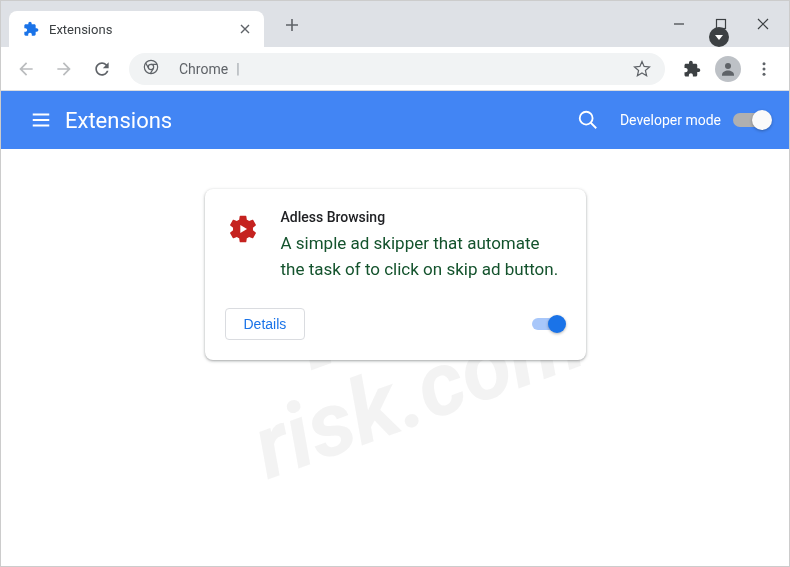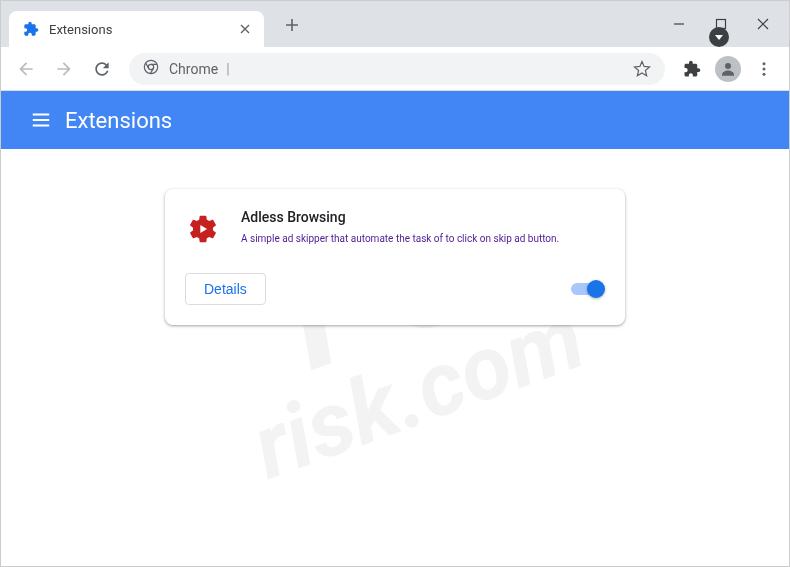--- a/index.html
+++ b/index.html
@@ -14,21 +14,21 @@
     .new-tab { margin-left: 14px; margin-bottom: 8px; width: 28px; height: 28px; display:flex; align-items:center; justify-content:center; border-radius:50%; }
     .window-controls { position: absolute; right: 8px; top: 0; display: flex; gap: 26px; height: 100%; align-items: center; padding-right:10px; }
     .win-ctrl { width: 16px; height: 16px; display:flex; align-items:center; justify-content:center; }
     .avatar-dot { width: 20px; height: 20px; background: #3c4043; border-radius: 50%; display:flex; align-items:center; justify-content:center; }
     .avatar-tri { width:0; height:0; border-left:4px solid transparent; border-right:4px solid transparent; border-top:5px solid #fff;}
     
     
     .toolbar { height: 44px; background: #fff; border-bottom: 1px solid #dadce0; display: flex; align-items: center; padding: 0 8px; gap: 4px; }
     .nav-btn { width: 34px; height: 34px; display:flex; align-items:center; justify-content:center; border-radius:50%; color:#5f6368; }
     .nav-btn.disabled { color: #babcbe; }
-    .omnibox { flex: 1; height: 32px; background: #f1f3f4; border-radius: 16px; display: flex; align-items: center; padding: 0 14px; gap: 10px; margin: 0 6px; }
+    .omnibox { flex: 1; height: 32px; background: #f1f3f4; border-radius: 16px; display: flex; align-items: center; padding: 0 14px; gap: 20px; margin: 0 6px; }
     .omnibox-text { font-size: 14px; color: #5f6368; display:flex; align-items:center; gap:8px; }
     .omnibox-sep { color: #9aa0a6; }
     .omnibox-url { color: #3c4043; }
     .omnibox-right { margin-left: auto; display: flex; gap: 6px; }
     .omni-chrome-label { color: #5f6368; }
     .toolbar-right { display:flex; gap:2px; align-items:center; }
     .profile-icon { width:26px; height:26px; border-radius:50%; background:#bdc1c6; display:flex; align-items:center; justify-content:center; }
     
     
     .content { height: calc(100% - 90px); background: #fff; position: relative; overflow:hidden; }
@@ -41,26 +41,26 @@
     .toggle-off { width: 36px; height: 14px; background: #b0b0b0; border-radius: 7px; position: relative; }
     .toggle-off::after { content:''; position:absolute; width:20px; height:20px; background:#fafafa; border-radius:50%; right:-3px; top:-3px; box-shadow:0 1px 3px rgba(0,0,0,0.3); }
     
     
     .watermark { position: absolute; inset: 0; pointer-events: none; display: flex; align-items: center; justify-content: center; z-index:0; }
     .watermark-inner { transform: rotate(-20deg); color: rgba(200,200,200,0.22); font-size: 150px; font-weight: 700; font-style: italic; text-align:center; line-height:0.9; }
     .watermark-inner .small { font-size: 90px; }
     
     
     .card-area { padding: 40px 0; display:flex; justify-content:center; position:relative; z-index:1; }
-    .ext-card { width: 460px; background: #fff; border-radius: 8px; box-shadow: 0 1px 2px rgba(60,64,67,0.3), 0 1px 3px 1px rgba(60,64,67,0.15); padding: 20px; }
+    .ext-card { width: 381px; background: #fff; border-radius: 8px; box-shadow: 0 1px 2px rgba(60,64,67,0.3), 0 1px 3px 1px rgba(60,64,67,0.15); padding: 20px; }
     .ext-head { display: flex; gap: 20px; }
     .ext-img { width: 36px; height: 36px; display:flex; align-items:center; justify-content:center; margin-top:2px; }
     .ext-info { flex: 1; }
     .ext-name { font-size: 14px; color: #202124; font-weight: 500; margin-bottom: 6px; }
-    .ext-desc { font-size: 10px; color: #4c1d95; line-height: 1.5; }
+    .ext-desc { font-size: 17px; color: #14532d; line-height: 1.5; }
     .ext-actions { display: flex; align-items: center; gap: 5px; margin-top: 26px; }
     .act-btn { padding: 7px 18px; border: 1px solid #dadce0; border-radius: 4px; background: #fff; color: #1a73e8; font-size: 14px; font-weight: 500; cursor:pointer; }
     .toggle-on { width: 30px; height: 12px; background: #a8c7fa; border-radius: 7px; position: relative; margin-left:auto; margin-right:4px; }
     .toggle-on::after { content:''; position:absolute; width:18px; height:18px; background:#1a73e8; border-radius:50%; right:-4px; top:-3px; box-shadow:0 1px 3px rgba(0,0,0,0.3); }
     .avatar-dot-spacer { margin-right: 60px; }
   </style>
 </head>
 <body>
 
 <div class="titlebar">
@@ -170,20 +170,30 @@
     </div>
   </div>
 
   <div class="blue-bar">
     <div class="menu-icon">
       <svg width="22" height="22" viewBox="0 0 24 24">
           <path stroke="#fff" stroke-width="2" d="M3 6h18M3 12h18M3 18h18"></path>
         </svg>
     </div>
     <div class="page-title">Extensions</div>
+    <div class="bar-right">
+      <div class="search-btn">
+        <svg width="22" height="22" viewBox="0 0 24 24">
+            <circle cx="10" cy="10" r="7" fill="none" stroke="#fff" stroke-width="2"></circle>
+            <path stroke="#fff" stroke-width="2" d="M15 15l6 6"></path>
+          </svg>
+      </div>
+      <span class="dev-mode">Developer mode</span>
+      <div class="toggle-off"></div>
+    </div>
   </div>
 
   <div class="card-area">
     <div class="ext-card">
       <div class="ext-head">
         <div class="ext-img">
           <svg width="32" height="32" viewBox="0 0 24 24">
               <path fill="#c5221f" d="M19.43 12.98c.04-.32.07-.64.07-.98s-.03-.66-.07-.98l2.11-1.65c.19-.15.24-.42.12-.64l-2-3.46c-.12-.22-.39-.3-.61-.22l-2.49 1c-.52-.4-1.08-.73-1.69-.98l-.38-2.65C14.46 2.18 14.25 2 14 2h-4c-.25 0-.46.18-.49.42l-.38 2.65c-.61.25-1.17.59-1.69.98l-2.49-1c-.23-.09-.49 0-.61.22l-2 3.46c-.13.22-.07.49.12.64l2.11 1.65c-.04.32-.07.65-.07.98s.03.66.07.98l-2.11 1.65c-.19.15-.24.42-.12.64l2 3.46c.12.22.39.3.61.22l2.49-1c.52.4 1.08.73 1.69.98l.38 2.65c.03.24.24.42.49.42h4c.25 0 .46-.18.49-.42l.38-2.65c.61-.25 1.17-.59 1.69-.98l2.49 1c.23.09.49 0 .61-.22l2-3.46c.12-.22.07-.49-.12-.64l-2.11-1.65z"></path>
               <polygon fill="#fff" points="10,9 10,15 15,12"></polygon>
             </svg>

